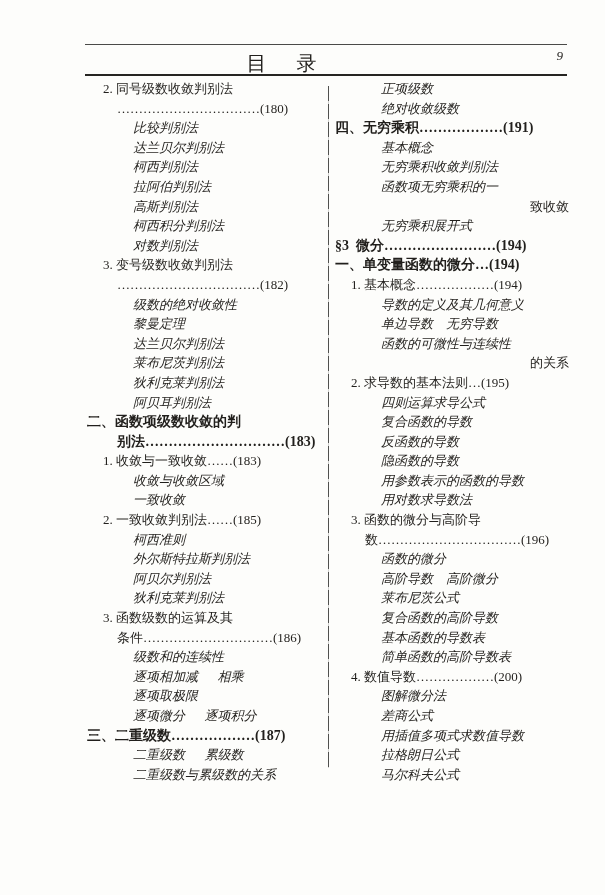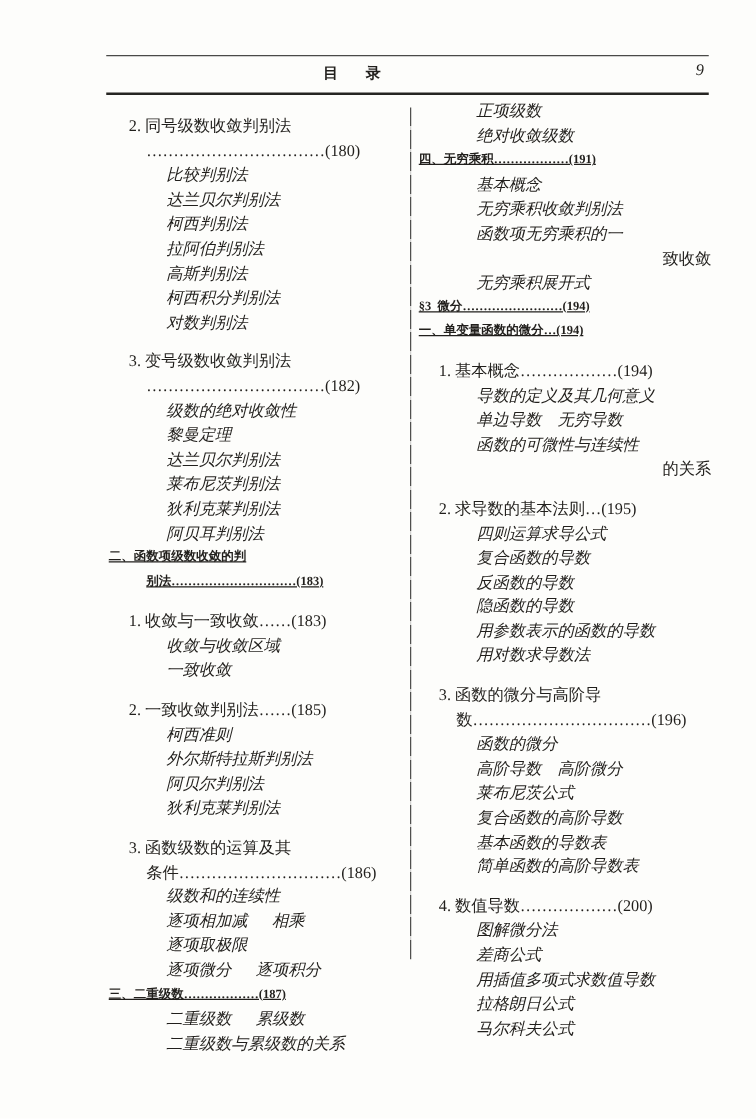--- a/index.html
+++ b/index.html
@@ -26,22 +26,22 @@
   .rule-bottom {
     position: absolute;
     left: 85px; top: 74px;
     width: 482px; height: 2px;
     background: #262522;
   }
   .page-title {
     position: absolute;
     left: 0; right: 40px; top: 50px;
     text-align: center;
-    font-size: 12px;
-    font-weight: bold;
+    font-size: 20px;
+    font-weight: normal;
     letter-spacing: 2px;
     white-space: pre;
   }
   .page-number {
     position: absolute;
     right: 42px; top: 48px;
     font-size: 13px;
     font-style: italic;
   }
   
@@ -60,25 +60,25 @@
     position: absolute;
     top: 79px;
     font-size: 13px;
     line-height: 19.6px;
     white-space: pre;
   }
   .col-left  { left: 85px;  width: 244px; }
   .col-right { left: 333px; width: 236px; }
   .line { height: 19.6px; overflow: visible; }
   .ind-sec  { padding-left: 2px; }
-  .ind-num  { padding-left: 18px; margin-top: 12px; }
+  .ind-num  { padding-left: 18px; }
   .ind-cont { padding-left: 32px; }
   .ind-item { padding-left: 48px; font-style: italic; }
   .ind-wrap { padding-left: 64px; text-align: right; }
-  .bold { font-weight: bold; font-size: 10px; text-decoration: underline; }
+  .bold { font-weight: bold; font-size: 14px; }
 </style>
 </head>
 <body>
 
 <div class="page">
   <div class="rule-top"></div>
   <div class="page-title">目    录</div>
   <div class="page-number">9</div>
   <div class="rule-bottom"></div>
 

